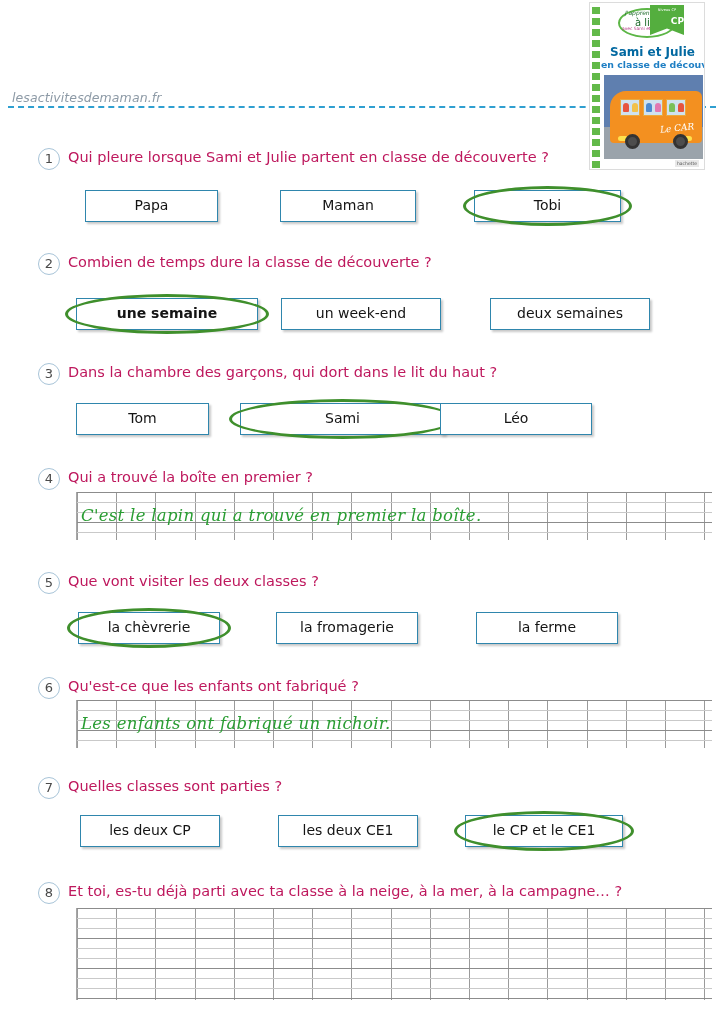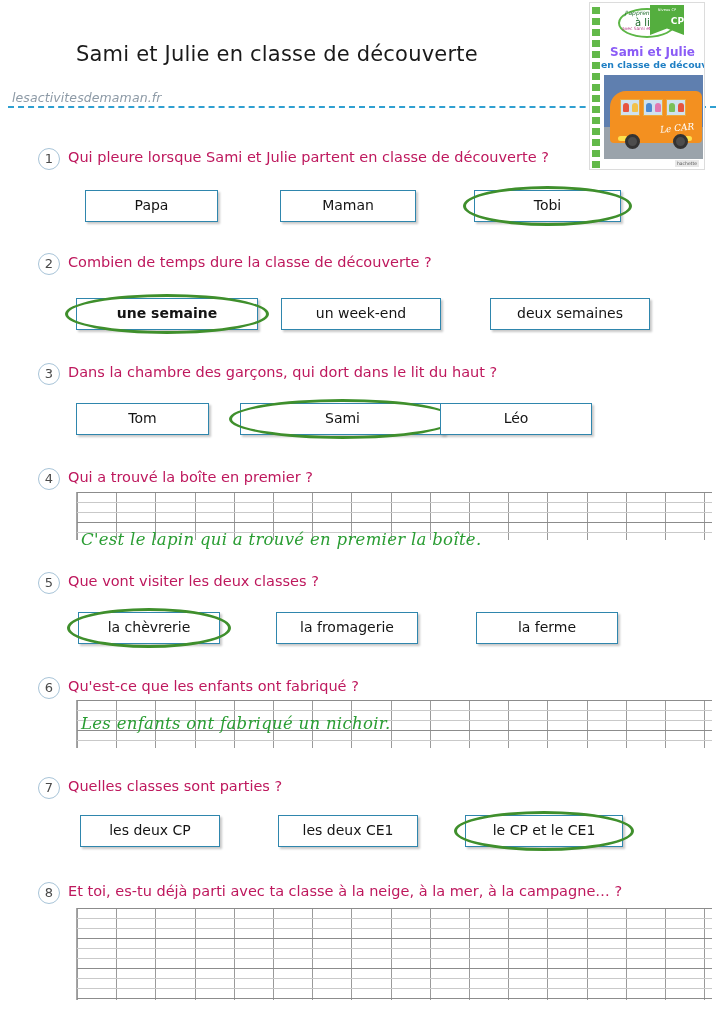--- a/index.html
+++ b/index.html
@@ -140,21 +140,21 @@
     font-size: 3.6px;
     color: #ffffff;
     white-space: nowrap;
   }
   .bc-title1 {
     position: absolute;
     left: 11px; right: 0; top: 42px;
     text-align: center;
     font-size: 12px;
     font-weight: bold;
-    color: #8b5cf6;
+    color: #0369a1;
     white-space: nowrap;
   }
   .bc-title2 {
     position: absolute;
     left: 11px; right: 0; top: 56px;
     text-align: center;
     font-size: 9.4px;
     font-weight: bold;
     color: #1f7fc4;
     white-space: nowrap;
@@ -336,21 +336,20 @@
     font-size: 16.5px;
     color: #2a9d33;
     white-space: nowrap;
     letter-spacing: 0.3px;
   }
 </style>
 </head>
 <body>
 
 <div id="header">
-  <div id="page-title">Sami et Julie en classe de découverte</div>
   <div id="watermark">lesactivitesdemaman.fr</div>
   <div id="header-rule"></div>
 </div>
 
 <div id="book-cover">
   <div class="bc-white"></div>
   <div class="bc-spine">
     <i></i>
       <i></i>
       <i></i>
@@ -461,21 +460,21 @@
       <div class="q-row">
         <div class="q-num">4</div>
         <div class="q-text">Qui a trouvé la boîte en premier ?</div>
       </div>
     </div>
     <div class="grid" style="left: 76px; top: 492px; width: 636px; height: 48px;">
       <div class="grid-lines"></div>
       <div class="grid-strong" style="top: 0px;"></div>
       <div class="grid-strong" style="top: 30px;"></div>
     </div>
-    <div class="handwriting" style="left: 81px; top: 530px;">C'est le lapin qui a trouvé en premier la boîte.</div>
+    <div class="handwriting" style="left: 81px; top: 506px;">C'est le lapin qui a trouvé en premier la boîte.</div>
     <div class="question" style="top: 572px;">
       <div class="q-row">
         <div class="q-num">5</div>
         <div class="q-text">Que vont visiter les deux classes ?</div>
       </div>
     </div>
     <div class="answers" style="top: 612px;">
       <div class="answer-box selected" style="left: 78px; width: 142px;">
         <span class="label">la chèvrerie</span>
         <span class="ellipse"></span>

